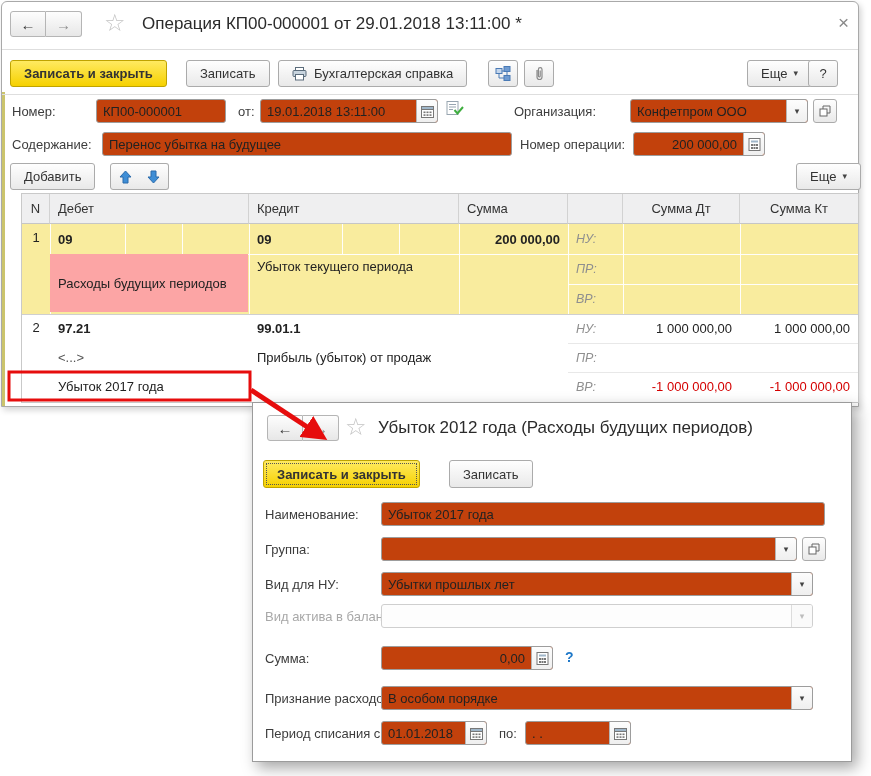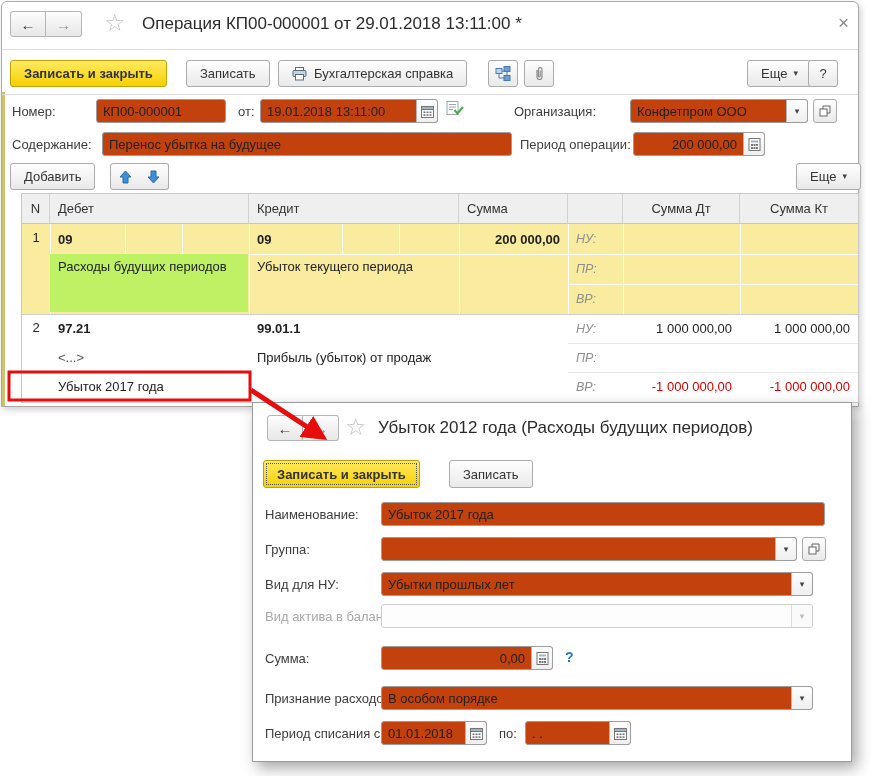--- a/index.html
+++ b/index.html
@@ -148,21 +148,21 @@
             <rect x="1" y="4" width="7" height="7" fill="#fff" stroke="#666"></rect>
             <path d="M4 4 V1 h7 v7 h-3" fill="none" stroke="#666"></path>
           </svg>
         </span>
     </div>
 
     <div class="lbl" style="left:10px;top:130px;">Содержание:</div>
     <div class="inp" style="left:100px;top:130px;width:410px;">
         <span class="val">Перенос убытка на будущее</span>
       </div>
-    <div class="lbl" style="left:518px;top:130px;">Период операции:</div>
+    <div class="lbl" style="left:518px;top:130px;">Номер операции:</div>
     <div class="inp" style="left:631px;top:130px;width:132px;">
       <span class="val r">200 000,00</span>
       <span class="seg">
           <span style="display:flex;">
             <svg width="13" height="13" viewBox="0 0 13 13">
               <rect x="1" y="0.5" width="11" height="12" fill="#fff" stroke="#777"></rect>
               <rect x="3" y="2.5" width="7" height="2" fill="#9fb6c9"></rect>
               <g fill="#777">
                 <rect x="3" y="6" width="2" height="2"></rect>
                 <rect x="5.5" y="6" width="2" height="2"></rect>
@@ -217,21 +217,21 @@
       <div class="line" style="left:377px;top:30px;width:1px;height:30px;background:rgba(255,255,255,.95);"></div>
       <div class="line" style="left:437px;top:30px;width:1px;height:90px;background:rgba(255,255,255,.95);"></div>
       <div class="line" style="left:546px;top:30px;width:1px;height:90px;background:rgba(255,255,255,.95);"></div>
       <div class="line" style="left:601px;top:30px;width:1px;height:90px;background:rgba(255,255,255,.95);"></div>
       <div class="line" style="left:718px;top:30px;width:1px;height:90px;background:rgba(255,255,255,.95);"></div>
 
       <div class="cell ctr top" style="left:0;top:30px;width:28px;height:90px;">1</div>
       <div class="cell b" style="left:28px;top:30px;width:75px;height:30px;">09</div>
       <div class="cell b" style="left:227px;top:30px;width:93px;height:30px;">09</div>
       <div class="cell r b" style="left:437px;top:30px;width:109px;height:30px;">200 000,00</div>
-      <div class="cell top" style="left:28px;top:60px;width:198px;height:58px;background:#bef264;padding-top:3px;line-height:20px;">Расходы будущих периодов</div>
+      <div class="cell top" style="left:28px;top:60px;width:198px;height:58px;background:#fca5a5;padding-top:20px;line-height:20px;">Расходы будущих периодов</div>
       <div class="cell top" style="left:227px;top:60px;width:210px;height:58px;padding-top:5px;">Убыток текущего периода</div>
       <div class="cell flag" style="left:546px;top:30px;width:55px;height:30px;">НУ:</div>
       <div class="cell flag" style="left:546px;top:60px;width:55px;height:30px;">ПР:</div>
       <div class="cell flag" style="left:546px;top:90px;width:55px;height:30px;">ВР:</div>
 
       <div class="line" style="left:0;top:120px;width:836px;height:1px;background:#cfcfcf;"></div>
 
       <div class="line" style="left:546px;top:149px;width:290px;height:1px;background:#e8e8e8;"></div>
       <div class="line" style="left:546px;top:178px;width:290px;height:1px;background:#e8e8e8;"></div>
       <div class="cell ctr top" style="left:0;top:120px;width:28px;height:87px;">2</div>

